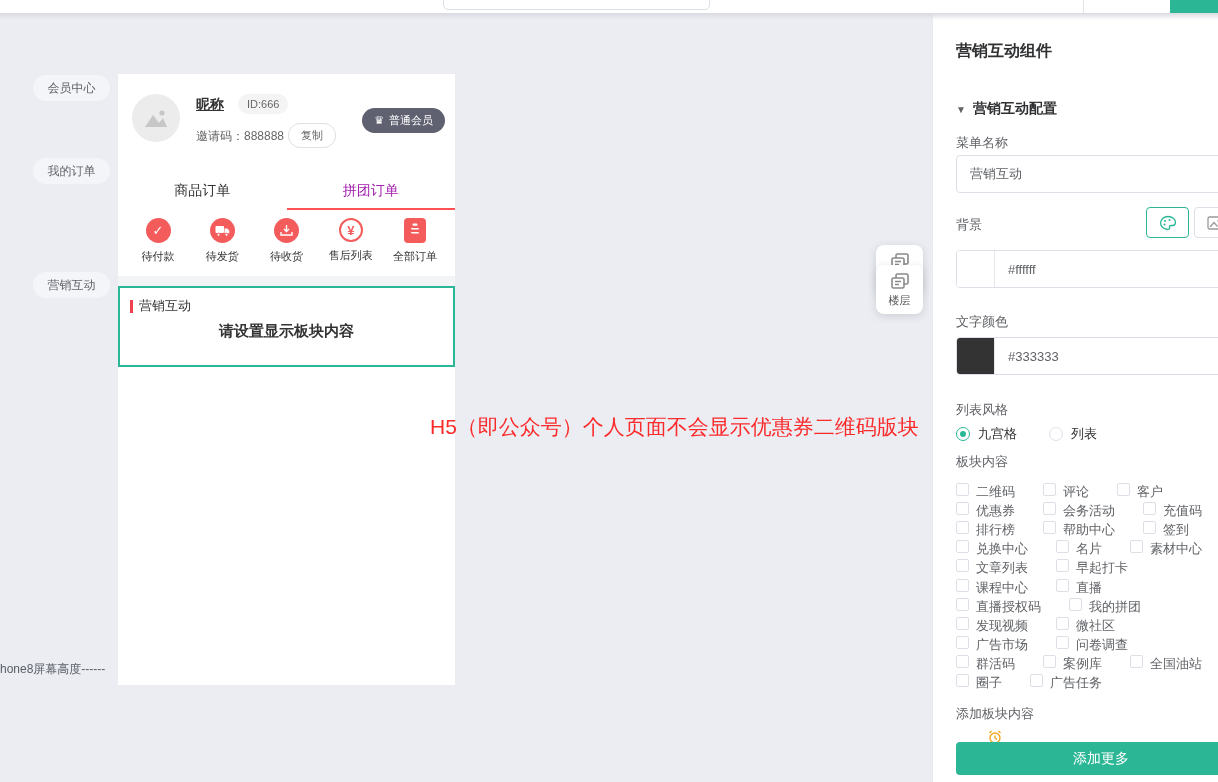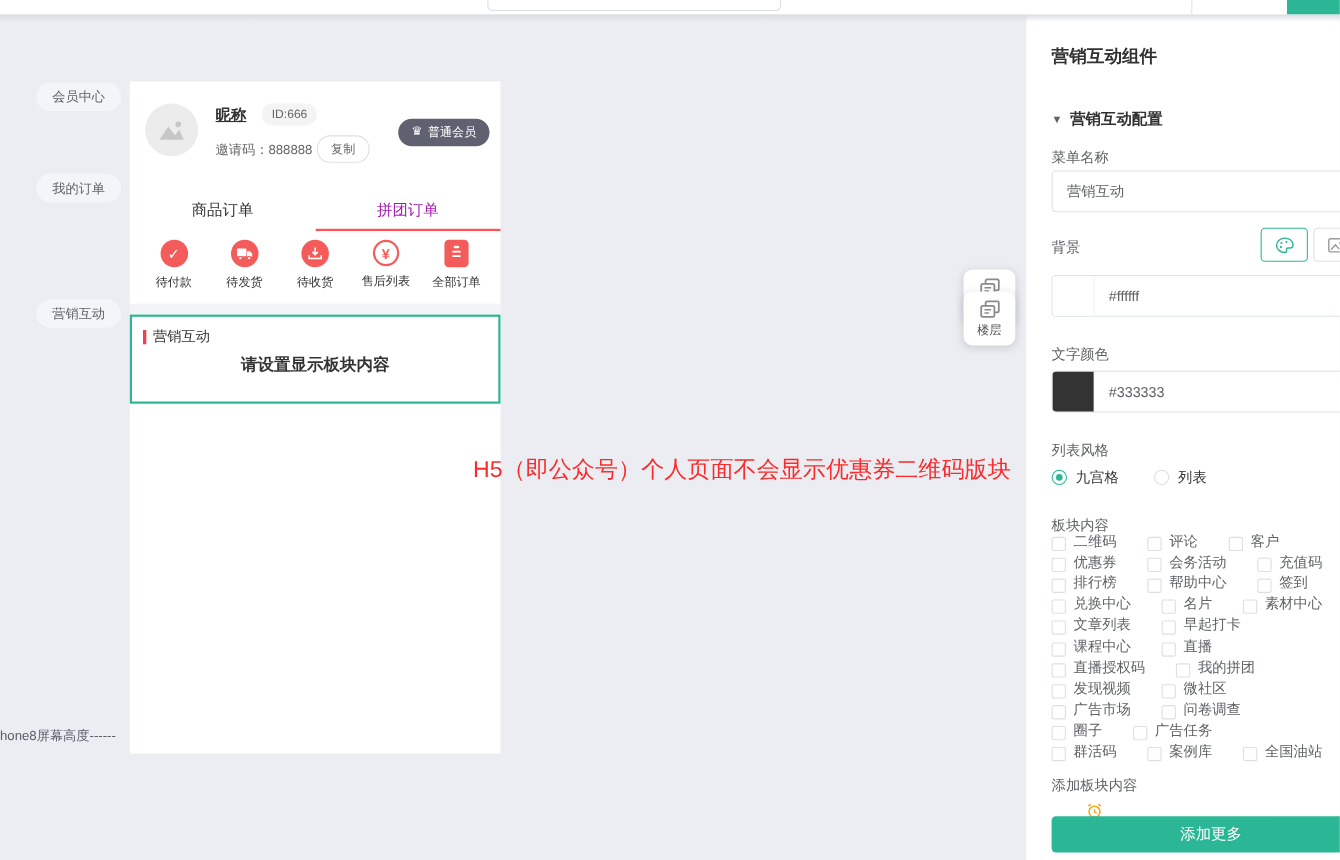--- a/index.html
+++ b/index.html
@@ -69,21 +69,21 @@
   
   .panel { position:absolute; left:932px; top:13px; width:286px; height:769px; background:#fff;
     border-left:1px solid #e8eaee; overflow:hidden; }
   .p-inner { position:relative; width:286px; height:769px; padding-left:23px; }
   .p-title { position:absolute; left:23px; top:28px; font-size:16px; font-weight:bold; color:#303133; }
   .p-section { position:absolute; left:23px; top:87px; font-size:14px; font-weight:bold; color:#303133;
     display:flex; align-items:center; gap:7px; cursor:pointer; }
   .caret { font-size:10px; color:#606266; }
   .p-label { position:absolute; left:23px; font-size:13px; color:#606266; }
   .lbl-menu { top:121px; } .lbl-bg { top:203px; } .lbl-textcolor { top:300px; }
-  .lbl-liststyle { top:388px; } .lbl-content { top:456px; } 
+  .lbl-liststyle { top:388px; } .lbl-content { top:440px; } 
 
   .p-input { position:absolute; left:23px; width:300px; height:38px; border:1px solid #dcdfe6;
     border-radius:4px; background:#fff; font-size:13px; color:#606266; display:flex; align-items:center;
     padding-left:13px; }
   .inp-menu { top:142px; }
 
   .toggle-btn { position:absolute; top:194px; width:43px; height:31px; background:#fff;
     border:1px solid #dcdfe6; border-radius:4px; display:flex; align-items:center; justify-content:center;
     cursor:pointer; }
   .tg-palette { left:213px; border-color:#2bb795; }
@@ -98,21 +98,21 @@
   .radio-row { position:absolute; left:23px; top:412px; display:flex; gap:32px; }
   .radio-opt { display:flex; align-items:center; gap:8px; cursor:pointer; }
   .radio { width:14px; height:14px; border-radius:50%; border:1px solid #dcdfe6; background:#fff; position:relative; }
   .radio.checked { border-color:#2bb795; }
   .radio.checked::after { content:""; position:absolute; left:3px; top:3px; width:6px; height:6px;
     border-radius:50%; background:#2bb795; }
   .radio-label { font-size:13px; color:#303133; }
 
   .cb-rows { position:absolute; left:23px; top:469px; }
   .cb-row { display:flex; column-gap:28px; height:19.2px; align-items:center; }
-  .cb-item { display:flex; align-items:flex-end; gap:7px; cursor:pointer; }
+  .cb-item { display:flex; align-items:flex-start; gap:7px; cursor:pointer; }
   .cb { width:13px; height:13px; border:1px solid #dcdfe6; border-radius:2px; background:#fff; }
   .cb-label { font-size:13px; color:#606266; white-space:nowrap; }
 
   .add-row { position:absolute; left:23px; top:692px; display:flex; align-items:center; gap:6px;flex-direction:column; }
   .add-label { font-size:13px; color:#606266; }
   .add-more { position:absolute; left:23px; top:729px; width:290px; height:33px; background:#2bb795;
     color:#fff; font-size:14px; border:none; border-radius:4px; display:flex; align-items:center;
     justify-content:center; cursor:pointer; }
 </style>
 </head>
@@ -385,39 +385,39 @@
             <span class="cb-label">广告市场</span>
           </label>
       <label class="cb-item">
             <span class="cb"></span>
             <span class="cb-label">问卷调查</span>
           </label>
     </div>
     <div class="cb-row">
       <label class="cb-item">
             <span class="cb"></span>
+            <span class="cb-label">群活码</span>
+          </label>
+      <label class="cb-item">
+            <span class="cb"></span>
+            <span class="cb-label">案例库</span>
+          </label>
+      <label class="cb-item">
+            <span class="cb"></span>
+            <span class="cb-label">全国油站</span>
+          </label>
+    </div>
+    <div class="cb-row">
+      <label class="cb-item">
+            <span class="cb"></span>
             <span class="cb-label">圈子</span>
           </label>
       <label class="cb-item">
             <span class="cb"></span>
             <span class="cb-label">广告任务</span>
-          </label>
-    </div>
-    <div class="cb-row">
-      <label class="cb-item">
-            <span class="cb"></span>
-            <span class="cb-label">群活码</span>
-          </label>
-      <label class="cb-item">
-            <span class="cb"></span>
-            <span class="cb-label">案例库</span>
-          </label>
-      <label class="cb-item">
-            <span class="cb"></span>
-            <span class="cb-label">全国油站</span>
           </label>
     </div>
   </div>
 
   <div class="add-row">
     <span class="add-label">添加板块内容</span>
     <svg width="16" height="16" viewBox="0 0 16 16">
       <circle cx="8" cy="9" r="5" fill="none" stroke="#f5a623" stroke-width="1.4"></circle>
       <path d="M8 6.5V9l2 1.4" fill="none" stroke="#f5a623" stroke-width="1.3"></path>
       <path d="M2.5 4L4.5 2 M13.5 4L11.5 2" stroke="#f5a623" stroke-width="1.4"></path>

